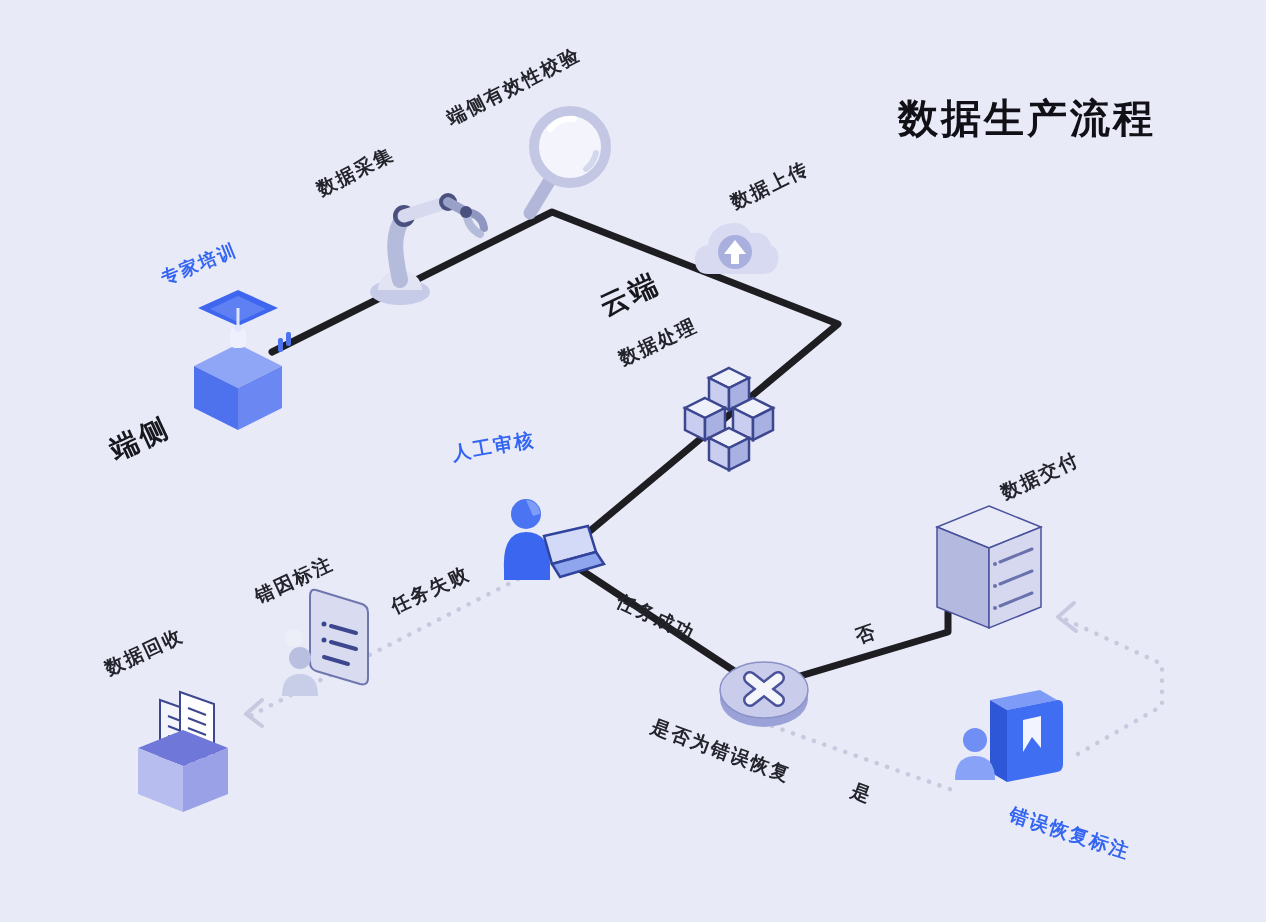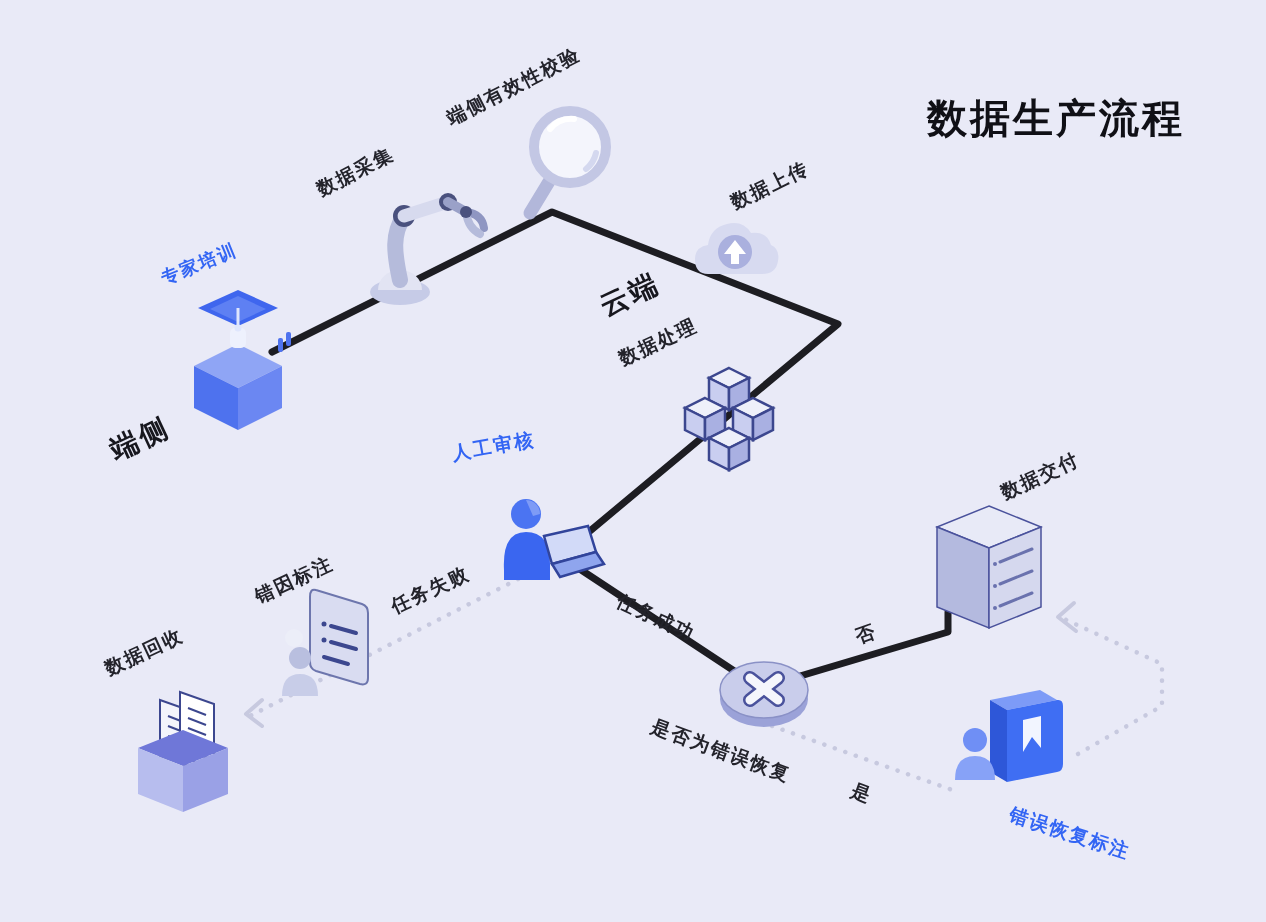--- a/index.html
+++ b/index.html
@@ -13,21 +13,21 @@
   .chev{fill:none;stroke:#c7c9df;stroke-width:4;stroke-linecap:round;stroke-linejoin:round;}
   .label{
     position:absolute;white-space:nowrap;line-height:1;
     font-weight:600;color:#23232b;font-size:19px;letter-spacing:2px;
     transform-origin:left center;
   }
   .blue{color:#3365f4;font-weight:700;}
   .big{font-size:28px;font-weight:800;color:#17171e;letter-spacing:3px;}
   .title{
     position:absolute;font-size:40px;font-weight:900;color:#101016;
-    letter-spacing:3px;line-height:1;margin-left:29px;
+    letter-spacing:3px;line-height:1;
   }
   .icon{position:absolute;}
   .icon svg{display:block;overflow:visible;}
 </style>
 </head>
 <body>
 
 <div class="stage">
 
   <svg class="connectors" width="1266" height="922" viewBox="0 0 1266 922">

